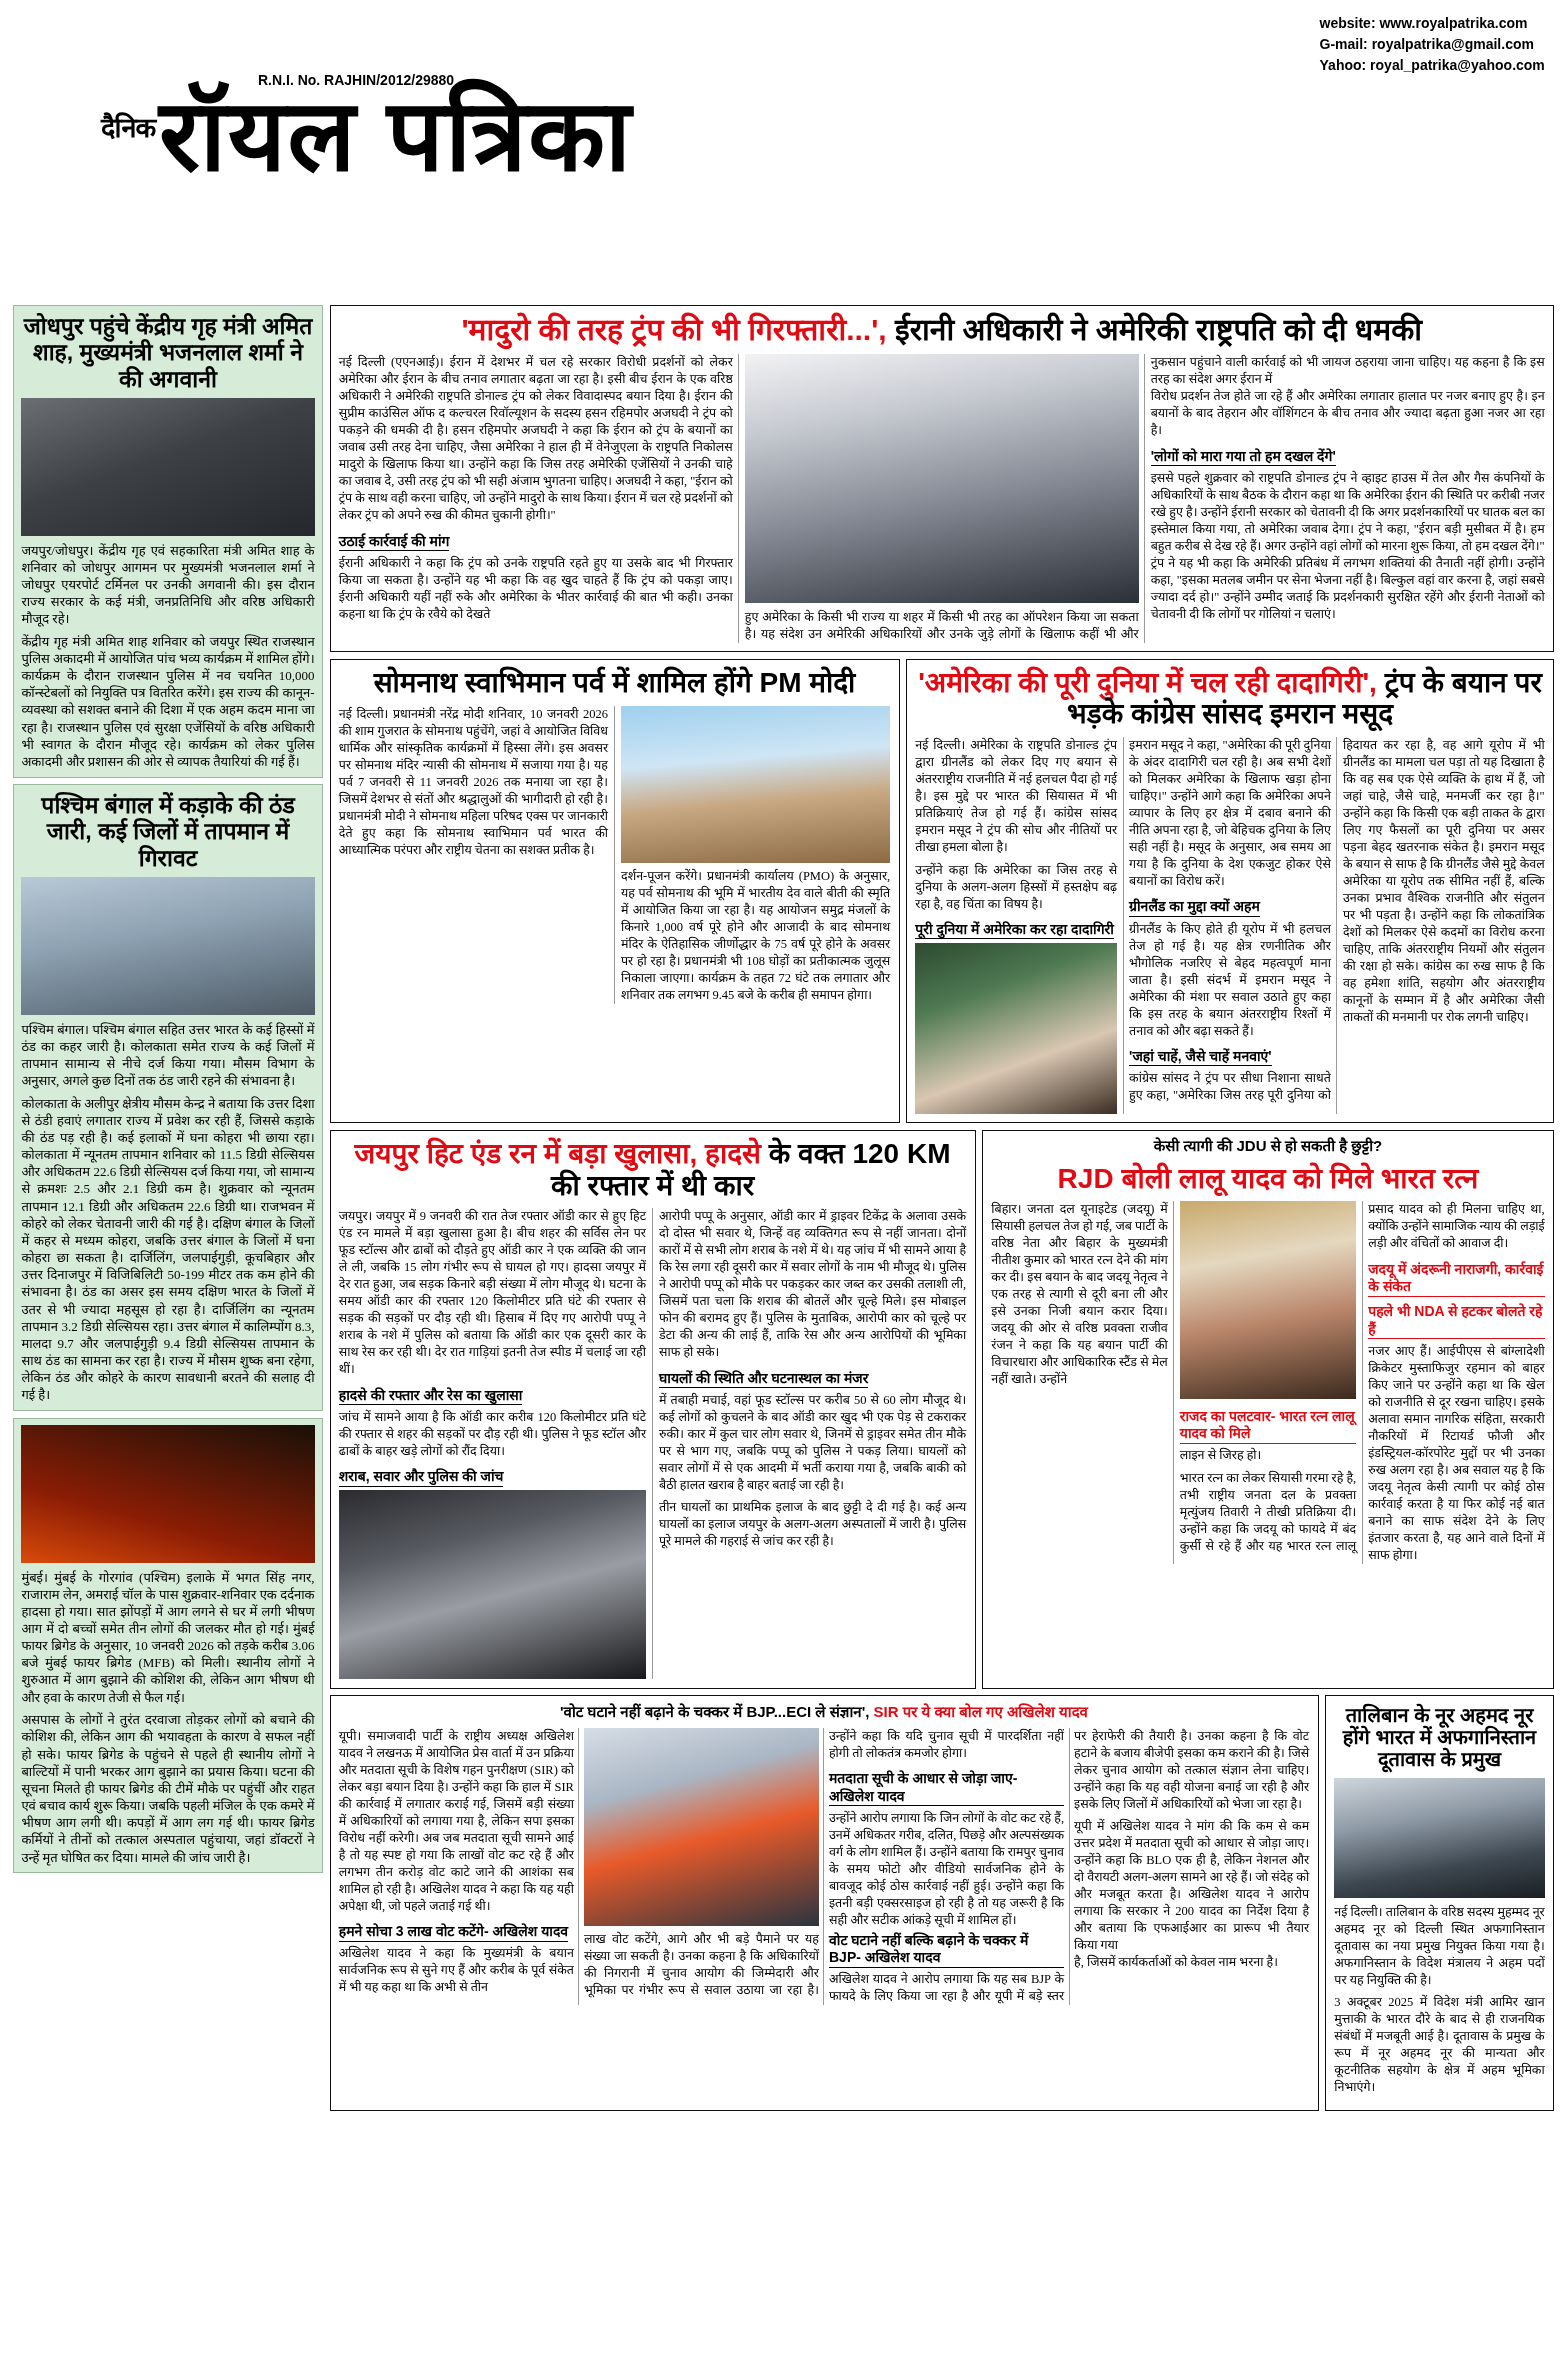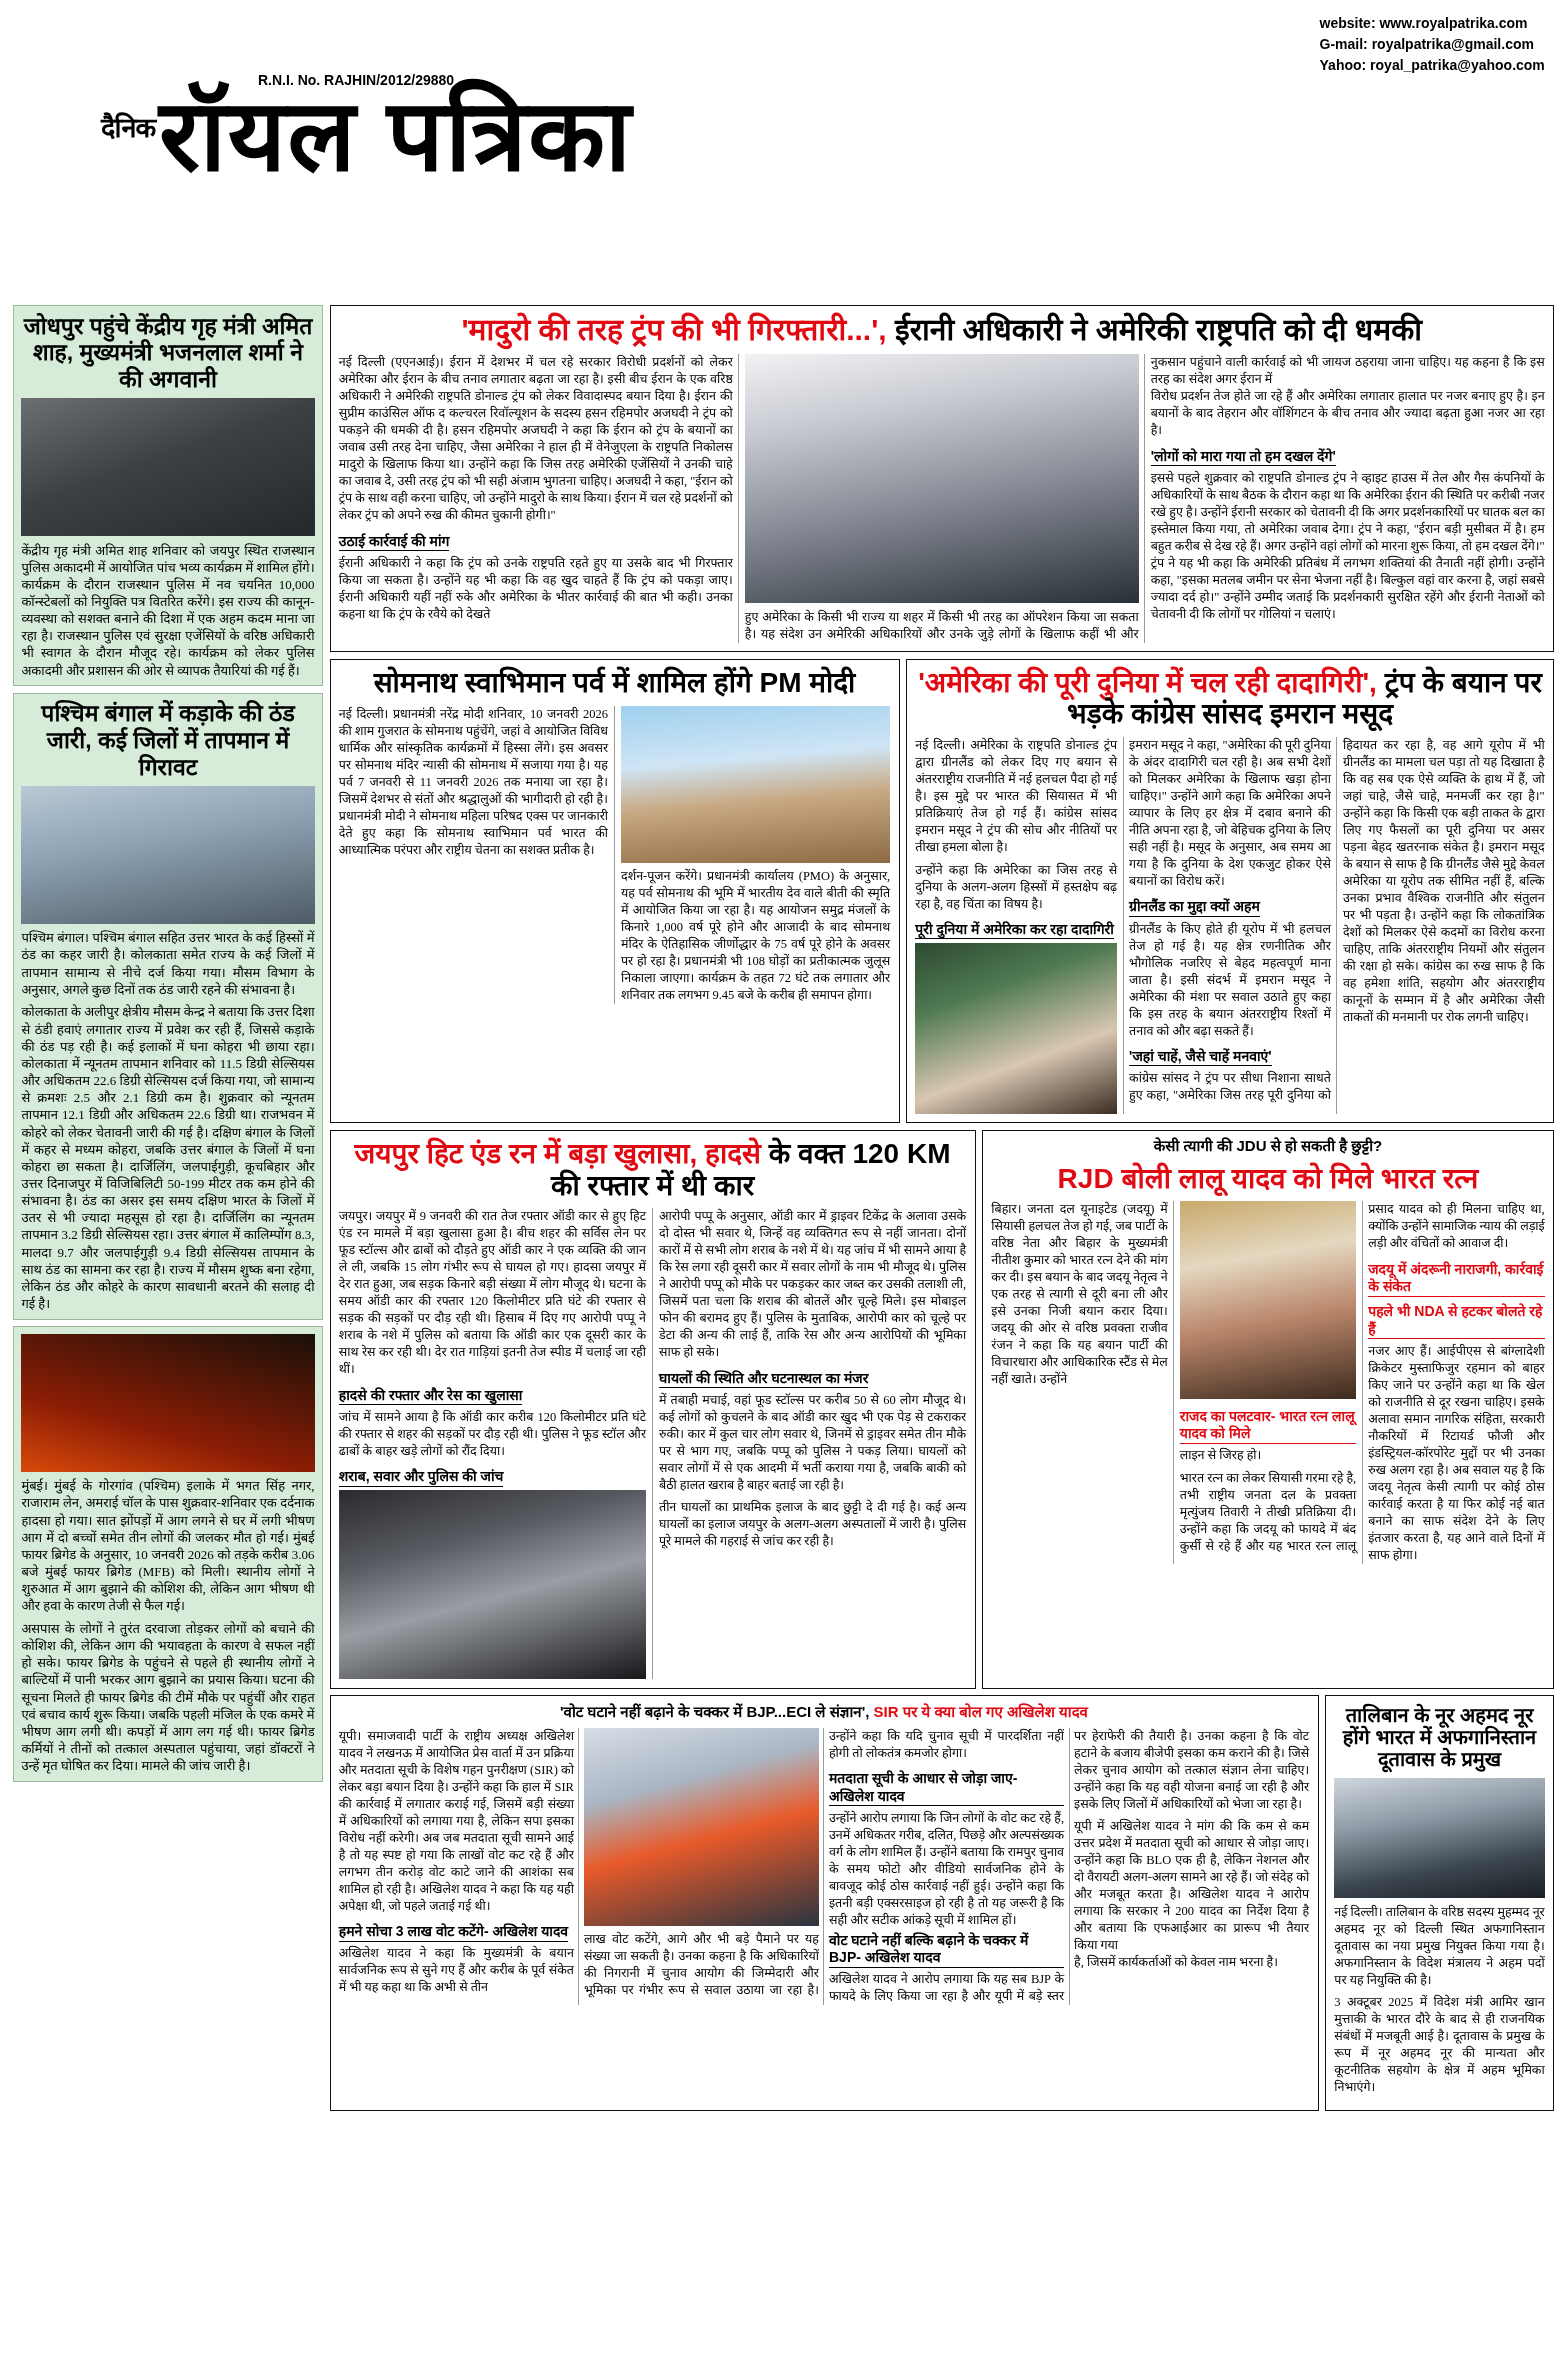--- a/index.html
+++ b/index.html
@@ -135,20 +135,21 @@
   </div>
 
 
   <div class="body-grid">
 
     <div class="col-left">
 
       <div class="side-box">
         <div class="side-head">जोधपुर पहुंचे केंद्रीय गृह मंत्री अमित शाह, मुख्यमंत्री भजनलाल शर्मा ने की अगवानी</div>
         <div class="side-photo"></div>
+        <div class="side-text">जयपुर/जोधपुर। केंद्रीय गृह एवं सहकारिता मंत्री अमित शाह के शनिवार को जोधपुर आगमन पर मुख्यमंत्री भजनलाल शर्मा ने जोधपुर एयरपोर्ट टर्मिनल पर उनकी अगवानी की। इस दौरान राज्य सरकार के कई मंत्री, जनप्रतिनिधि और वरिष्ठ अधिकारी मौजूद रहे।</div>
         <div class="side-text" style="margin-top:5.5px">केंद्रीय गृह मंत्री अमित शाह शनिवार को जयपुर स्थित राजस्थान पुलिस अकादमी में आयोजित पांच भव्य कार्यक्रम में शामिल होंगे। कार्यक्रम के दौरान राजस्थान पुलिस में नव चयनित 10,000 कॉन्स्टेबलों को नियुक्ति पत्र वितरित करेंगे। इस राज्य की कानून-व्यवस्था को सशक्त बनाने की दिशा में एक अहम कदम माना जा रहा है। राजस्थान पुलिस एवं सुरक्षा एजेंसियों के वरिष्ठ अधिकारी भी स्वागत के दौरान मौजूद रहे। कार्यक्रम को लेकर पुलिस अकादमी और प्रशासन की ओर से व्यापक तैयारियां की गई हैं।</div>
       </div>
 
       <div class="side-box">
         <div class="side-head">पश्चिम बंगाल में कड़ाके की ठंड जारी, कई जिलों में तापमान में गिरावट</div>
         <div class="side-photo ph-train"></div>
         <div class="side-text">पश्चिम बंगाल। पश्चिम बंगाल सहित उत्तर भारत के कई हिस्सों में ठंड का कहर जारी है। कोलकाता समेत राज्य के कई जिलों में तापमान सामान्य से नीचे दर्ज किया गया। मौसम विभाग के अनुसार, अगले कुछ दिनों तक ठंड जारी रहने की संभावना है।</div>
         <div class="side-text" style="margin-top:5.5px">कोलकाता के अलीपुर क्षेत्रीय मौसम केन्द्र ने बताया कि उत्तर दिशा से ठंडी हवाएं लगातार राज्य में प्रवेश कर रही हैं, जिससे कड़ाके की ठंड पड़ रही है। कई इलाकों में घना कोहरा भी छाया रहा। कोलकाता में न्यूनतम तापमान शनिवार को 11.5 डिग्री सेल्सियस और अधिकतम 22.6 डिग्री सेल्सियस दर्ज किया गया, जो सामान्य से क्रमशः 2.5 और 2.1 डिग्री कम है। शुक्रवार को न्यूनतम तापमान 12.1 डिग्री और अधिकतम 22.6 डिग्री था। राजभवन में कोहरे को लेकर चेतावनी जारी की गई है। दक्षिण बंगाल के जिलों में कहर से मध्यम कोहरा, जबकि उत्तर बंगाल के जिलों में घना कोहरा छा सकता है। दार्जिलिंग, जलपाईगुड़ी, कूचबिहार और उत्तर दिनाजपुर में विजिबिलिटी 50-199 मीटर तक कम होने की संभावना है। ठंड का असर इस समय दक्षिण भारत के जिलों में उतर से भी ज्यादा महसूस हो रहा है। दार्जिलिंग का न्यूनतम तापमान 3.2 डिग्री सेल्सियस रहा। उत्तर बंगाल में कालिम्पोंग 8.3, मालदा 9.7 और जलपाईगुड़ी 9.4 डिग्री सेल्सियस तापमान के साथ ठंड का सामना कर रहा है। राज्य में मौसम शुष्क बना रहेगा, लेकिन ठंड और कोहरे के कारण सावधानी बरतने की सलाह दी गई है।</div>
       </div>
 

